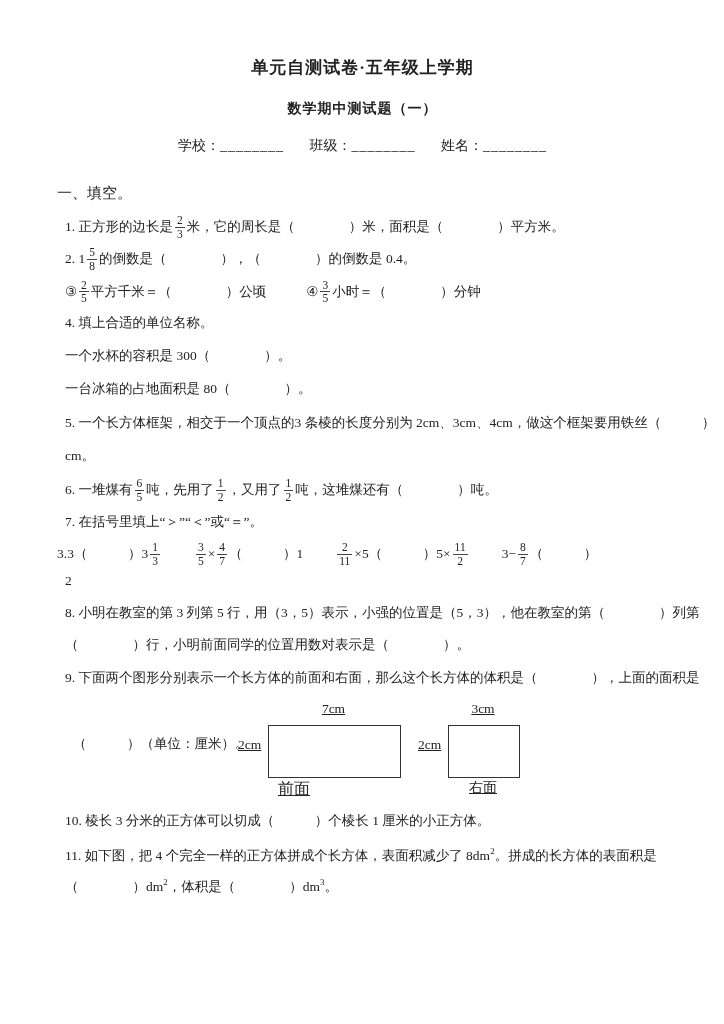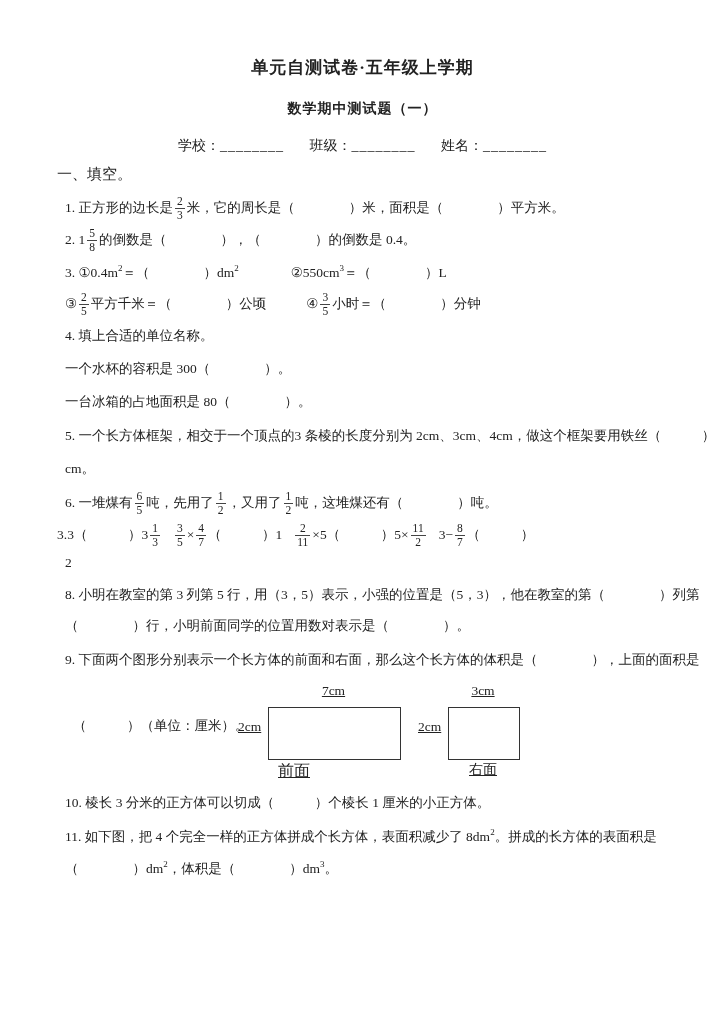--- a/index.html
+++ b/index.html
@@ -1,35 +1,35 @@
 <!DOCTYPE html>
 <html><head>
 <meta charset="utf-8">
 <style>
   html,body{margin:0;padding:0;background:#fff;}
   body{width:724px;height:1024px;overflow:hidden;color:#222;
        font-family:"Liberation Serif","DejaVu Serif",serif;font-size:13.5px;}
   .page{box-sizing:border-box;width:724px;height:740px;padding:56px 56px 0 57px;}
   .title{text-align:center;font-weight:bold;font-size:17px;margin-bottom:21px;letter-spacing:1px;}
   .subtitle{text-align:center;font-weight:bold;font-size:14px;margin-bottom:19px;letter-spacing:1px;}
-  .info-line{text-align:center;font-size:14px;margin-bottom:10px;font-family:Liberation Serif, serif;}
+  .info-line{text-align:center;font-size:14px;margin-bottom:29px;font-family:Liberation Serif, serif;}
   .info-item{margin:0 11px;}
   .uline{letter-spacing:1px;}
   .section-heading{font-size:15px;margin-bottom:11px;}
   .ln{margin:0 0 9px 8px;line-height:1.8;white-space:nowrap;}
   .ln.tight{margin-bottom:7px;}
   .ln.frac-line{margin-bottom:6px;}
   .gap40{display:inline-block;width:40px;}
   .gap56{display:inline-block;width:52px;}
   sup{font-size:9px;}
   .frac{display:inline-block;vertical-align:-0.55em;text-align:center;
         line-height:1.1;font-size:11.5px;margin:0 2px;}
   .frac .fn{display:block;padding:0 2px 0 2px;}
   .frac .fd{display:block;border-top:1px solid #444;padding:0 2px;}
-  .cmp-row{display:flex;gap:11px;align-items:center;margin-bottom:2px;white-space:nowrap;}
+  .cmp-row{display:flex;gap:32px;align-items:center;margin-bottom:2px;white-space:nowrap;}
   .wrap-digit{margin-bottom:8px;}
   .figure{position:relative;height:102px;margin-bottom:8px;}
   .fig-text{position:absolute;left:16px;top:36px;}
   .rect{position:absolute;border:1px solid #333;background:#fff;}
   .rect-front{left:211px;top:26px;width:131px;height:51px;}
   .rect-right{left:391px;top:26px;width:70px;height:51px;}
   .dim{position:absolute;font-size:13.5px;text-decoration:underline;}
   .dim-front-w{left:211px;top:2px;width:131px;text-align:center;}
   .dim-front-h{left:181px;top:38px;}
   .lbl-front{left:221px;top:80px;width:131px;font-size:16px;}
@@ -54,39 +54,37 @@
   <div class="section-heading">一、填空。</div>
 
   <div class="ln frac-line">
     <span>1. 正方形的边长是</span><span class="frac"><span class="fn">2</span><span class="fd">3</span></span><span>米，它的周长是（　　　　）米，面积是（　　　　）平方米。</span>
   </div>
 
   <div class="ln frac-line">
     <span>2. 1</span><span class="frac"><span class="fn">5</span><span class="fd">8</span></span><span>的倒数是（　　　　），（　　　　）的倒数是 0.4。</span>
   </div>
 
-  <div class="ln tight">
-    <span>3. ①0.4m</span><sup>2</sup><span>＝（　　　　）dm</span><sup>2</sup><span class="gap56"></span><span>②550cm</span><sup>3</sup><span>＝（　　　　）L</span>
-  </div>
 
   <div class="ln frac-line">
     <span>③</span><span class="frac"><span class="fn">2</span><span class="fd">5</span></span><span>平方千米＝（　　　　）公顷</span><span class="gap40"></span><span>④</span><span class="frac"><span class="fn">3</span><span class="fd">5</span></span><span>小时＝（　　　　）分钟</span>
   </div>
 
   <div class="ln">4. 填上合适的单位名称。</div>
   <div class="ln">一个水杯的容积是 300（　　　　）。</div>
   <div class="ln">一台冰箱的占地面积是 80（　　　　）。</div>
 
   <div class="ln">5. 一个长方体框架，相交于一个顶点的3 条棱的长度分别为 2cm、3cm、4cm，做这个框架要用铁丝（　　　）</div>
   <div class="ln">cm。</div>
 
   <div class="ln frac-line">
     <span>6. 一堆煤有</span><span class="frac"><span class="fn">6</span><span class="fd">5</span></span><span>吨，先用了</span><span class="frac"><span class="fn">1</span><span class="fd">2</span></span><span>，又用了</span><span class="frac"><span class="fn">1</span><span class="fd">2</span></span><span>吨，这堆煤还有（　　　　）吨。</span>
   </div>
 
+  <div class="ln tight">7. 在括号里填上“＞”“＜”或“＝”。</div>
 
   <div class="cmp-row">
     <span><span>3.3（　　　）3</span><span class="frac"><span class="fn">1</span><span class="fd">3</span></span></span>
     <span><span class="frac"><span class="fn">3</span><span class="fd">5</span></span><span>×</span><span class="frac"><span class="fn">4</span><span class="fd">7</span></span><span>（　　　）1</span></span>
     <span><span class="frac"><span class="fn">2</span><span class="fd">11</span></span><span>×5（　　　）5×</span><span class="frac"><span class="fn">11</span><span class="fd">2</span></span></span>
     <span><span>3−</span><span class="frac"><span class="fn">8</span><span class="fd">7</span></span><span>（　　　）</span></span>
   </div>
   <div class="ln wrap-digit">2</div>
 
   <div class="ln tight">8. 小明在教室的第 3 列第 5 行，用（3，5）表示，小强的位置是（5，3），他在教室的第（　　　　）列第</div>

